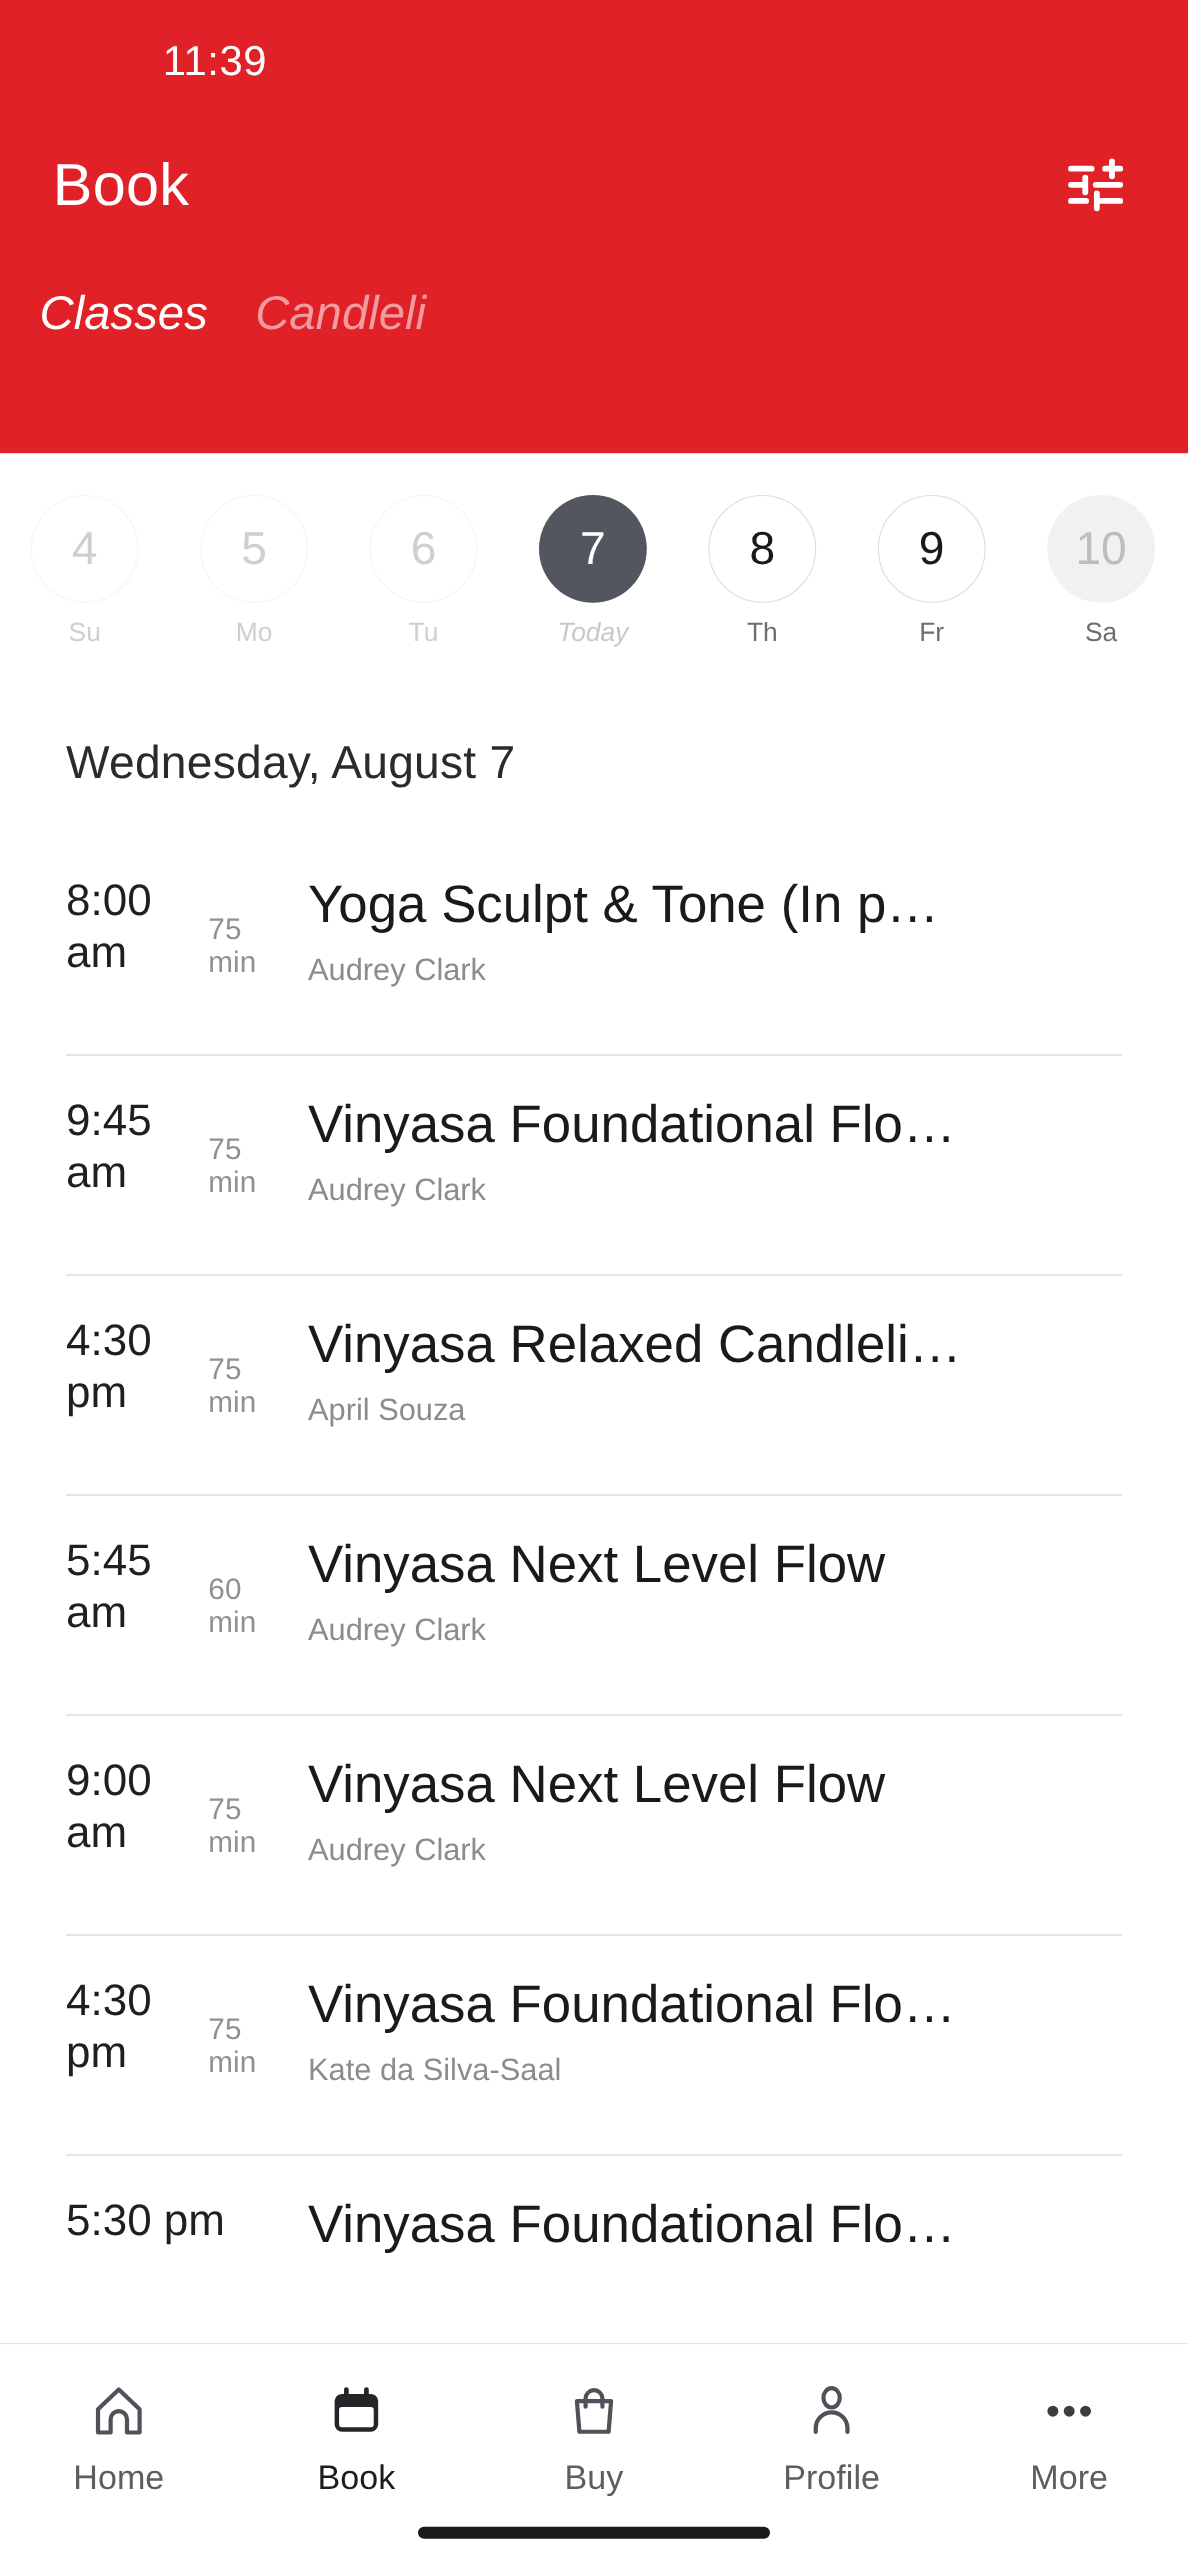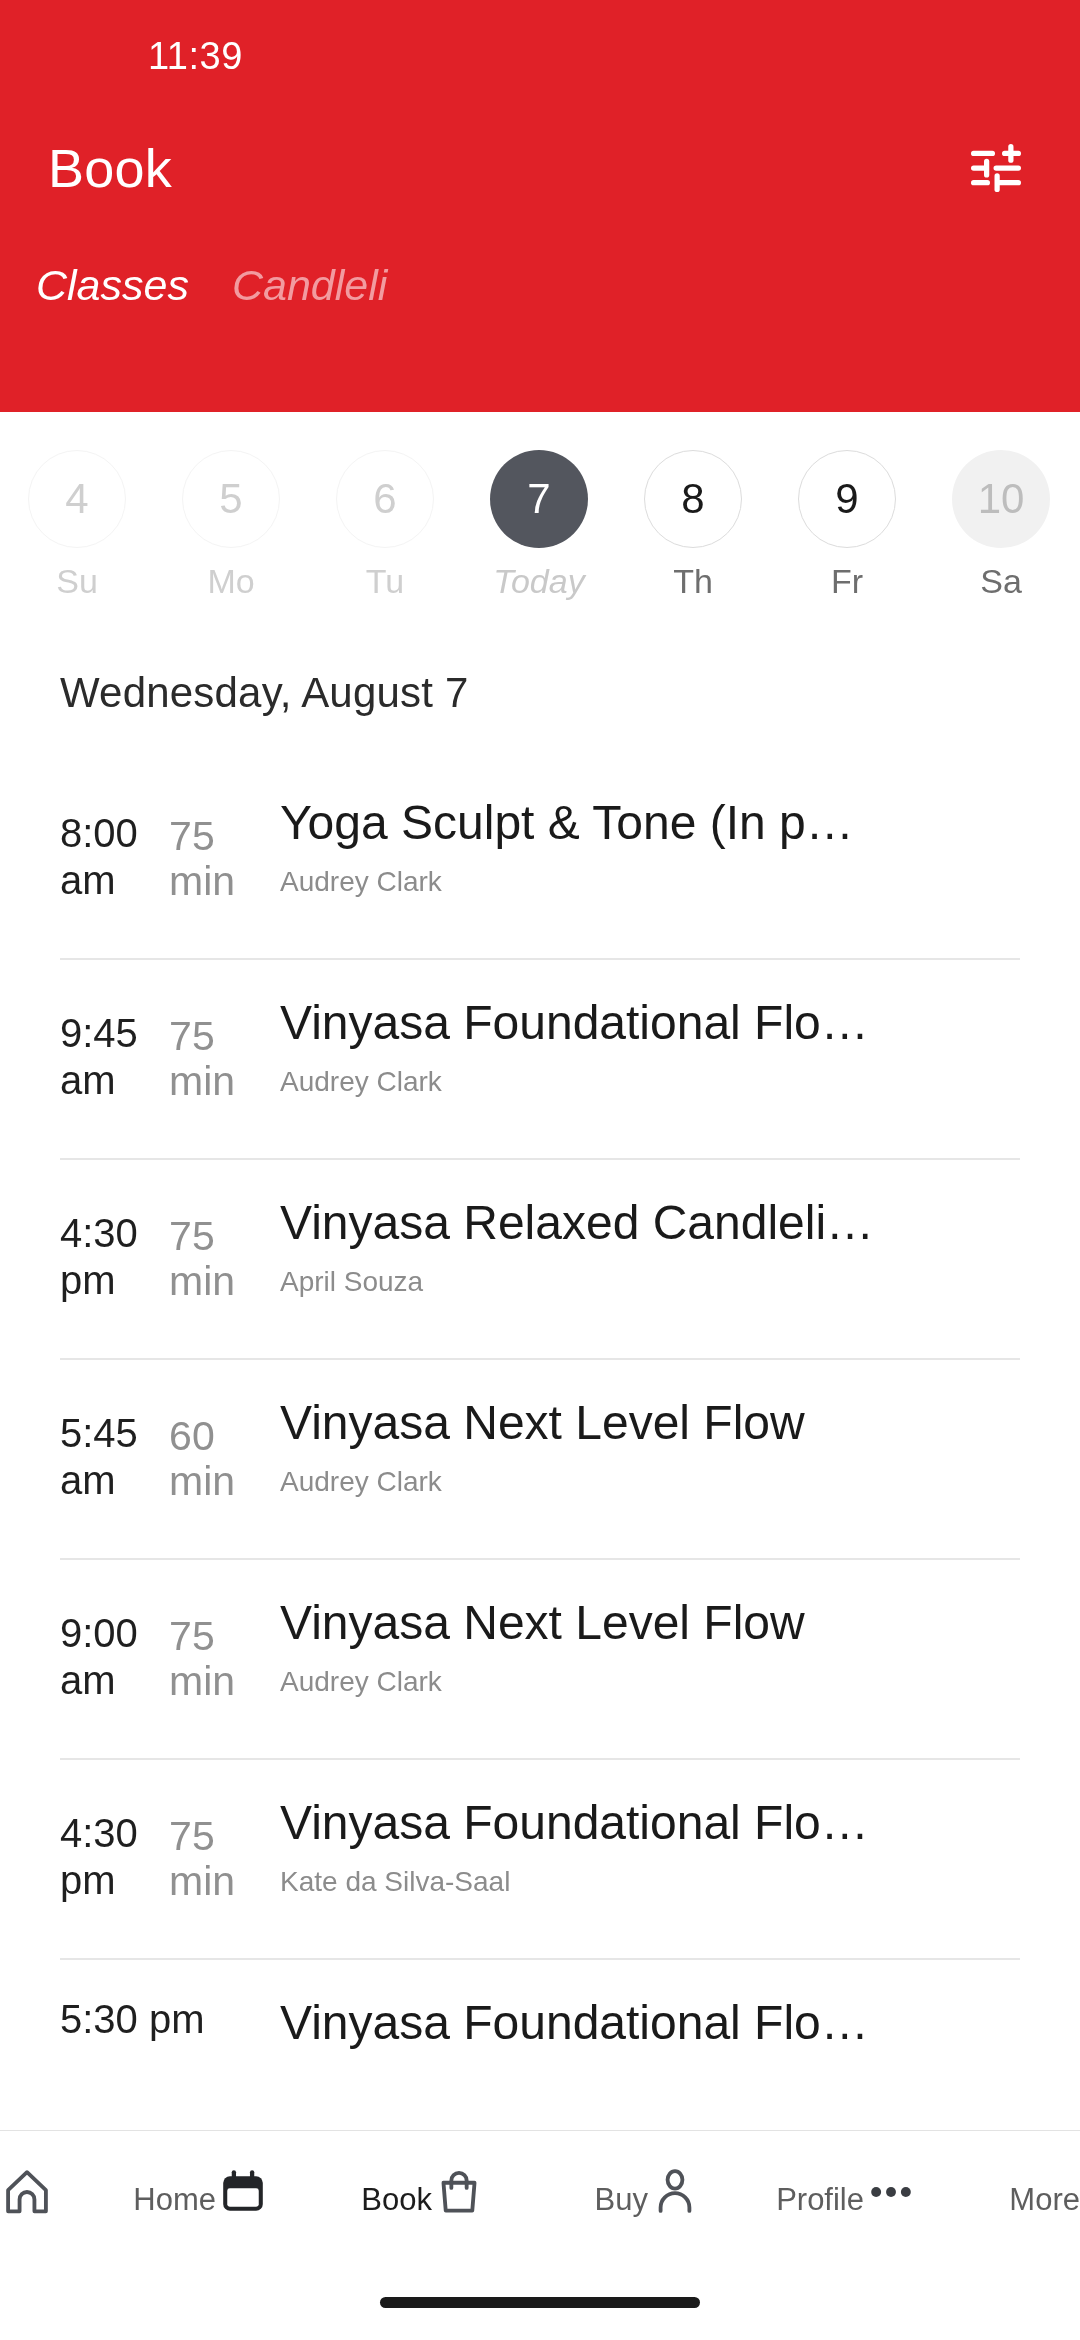--- a/index.html
+++ b/index.html
@@ -109,21 +109,21 @@
     color:#1a1a1a;
     background:#ffffff;
   }
   .daycircle.shaded {
     background:#f1f1f1;
     color:#bdbdbd;
     border:none;
   }
   .daylabel {
     margin-top:16px;
-    font-size:34px;
+    font-size:24px;
     line-height:1;
   }
   .daylabel.disabled { color:#cfcfcf; }
   .daylabel.today    { color:#c9c9c9;font-style:italic; }
   .daylabel.normal   { color:#6e6e6e; }
   .daylabel.shaded   { color:#6e6e6e; }
 
   
   .dayheading {
     flex:0 0 130px;
@@ -161,21 +161,21 @@
     display:flex; flex-direction:row;
     align-items:flex-end;
     padding-right:18px;
   }
   .time {
     font-size:40px;
     color:#1f1f1f;
     line-height:1.18;
   }
   .duration {
-    font-size:41px;
+    font-size:27px;
     color:#909090;
     margin-top:18px;
     line-height:1.1;
   }
   .infocol {
     flex:1 1 auto;
     padding-right:52px;
     min-width:0;
   }
   .classname {
@@ -200,21 +200,21 @@
     border-top:1.5px solid #e3e3e3;
     background:#ffffff;
     display:flex;
     align-items:flex-start;
     padding-top:30px;
     position:relative;
     z-index:5;
   }
   .navitem {
     flex:1 1 0;
-    display:flex; flex-direction:row;
+    display:flex; flex-direction:column;
     align-items:center;
     cursor:pointer;
     justify-content:space-between;
   }
   .navicon {
     height:62px;
     display:flex; align-items:center; justify-content:center;
   }
   .navlabel {
     font-size:31px;

